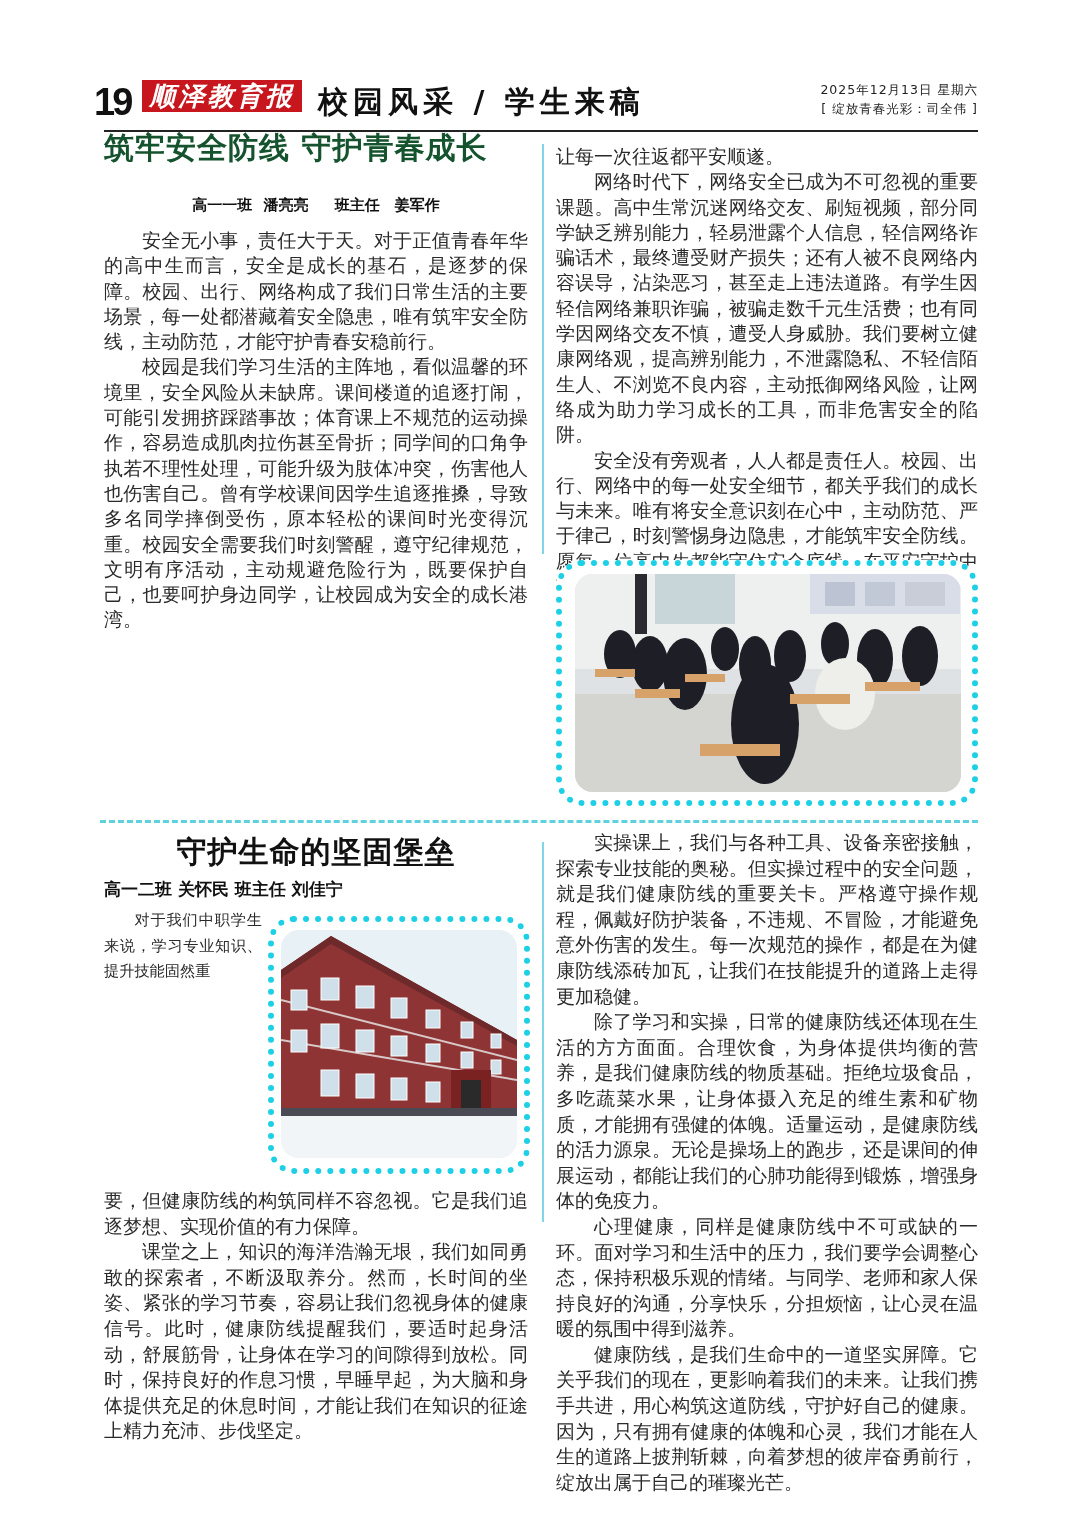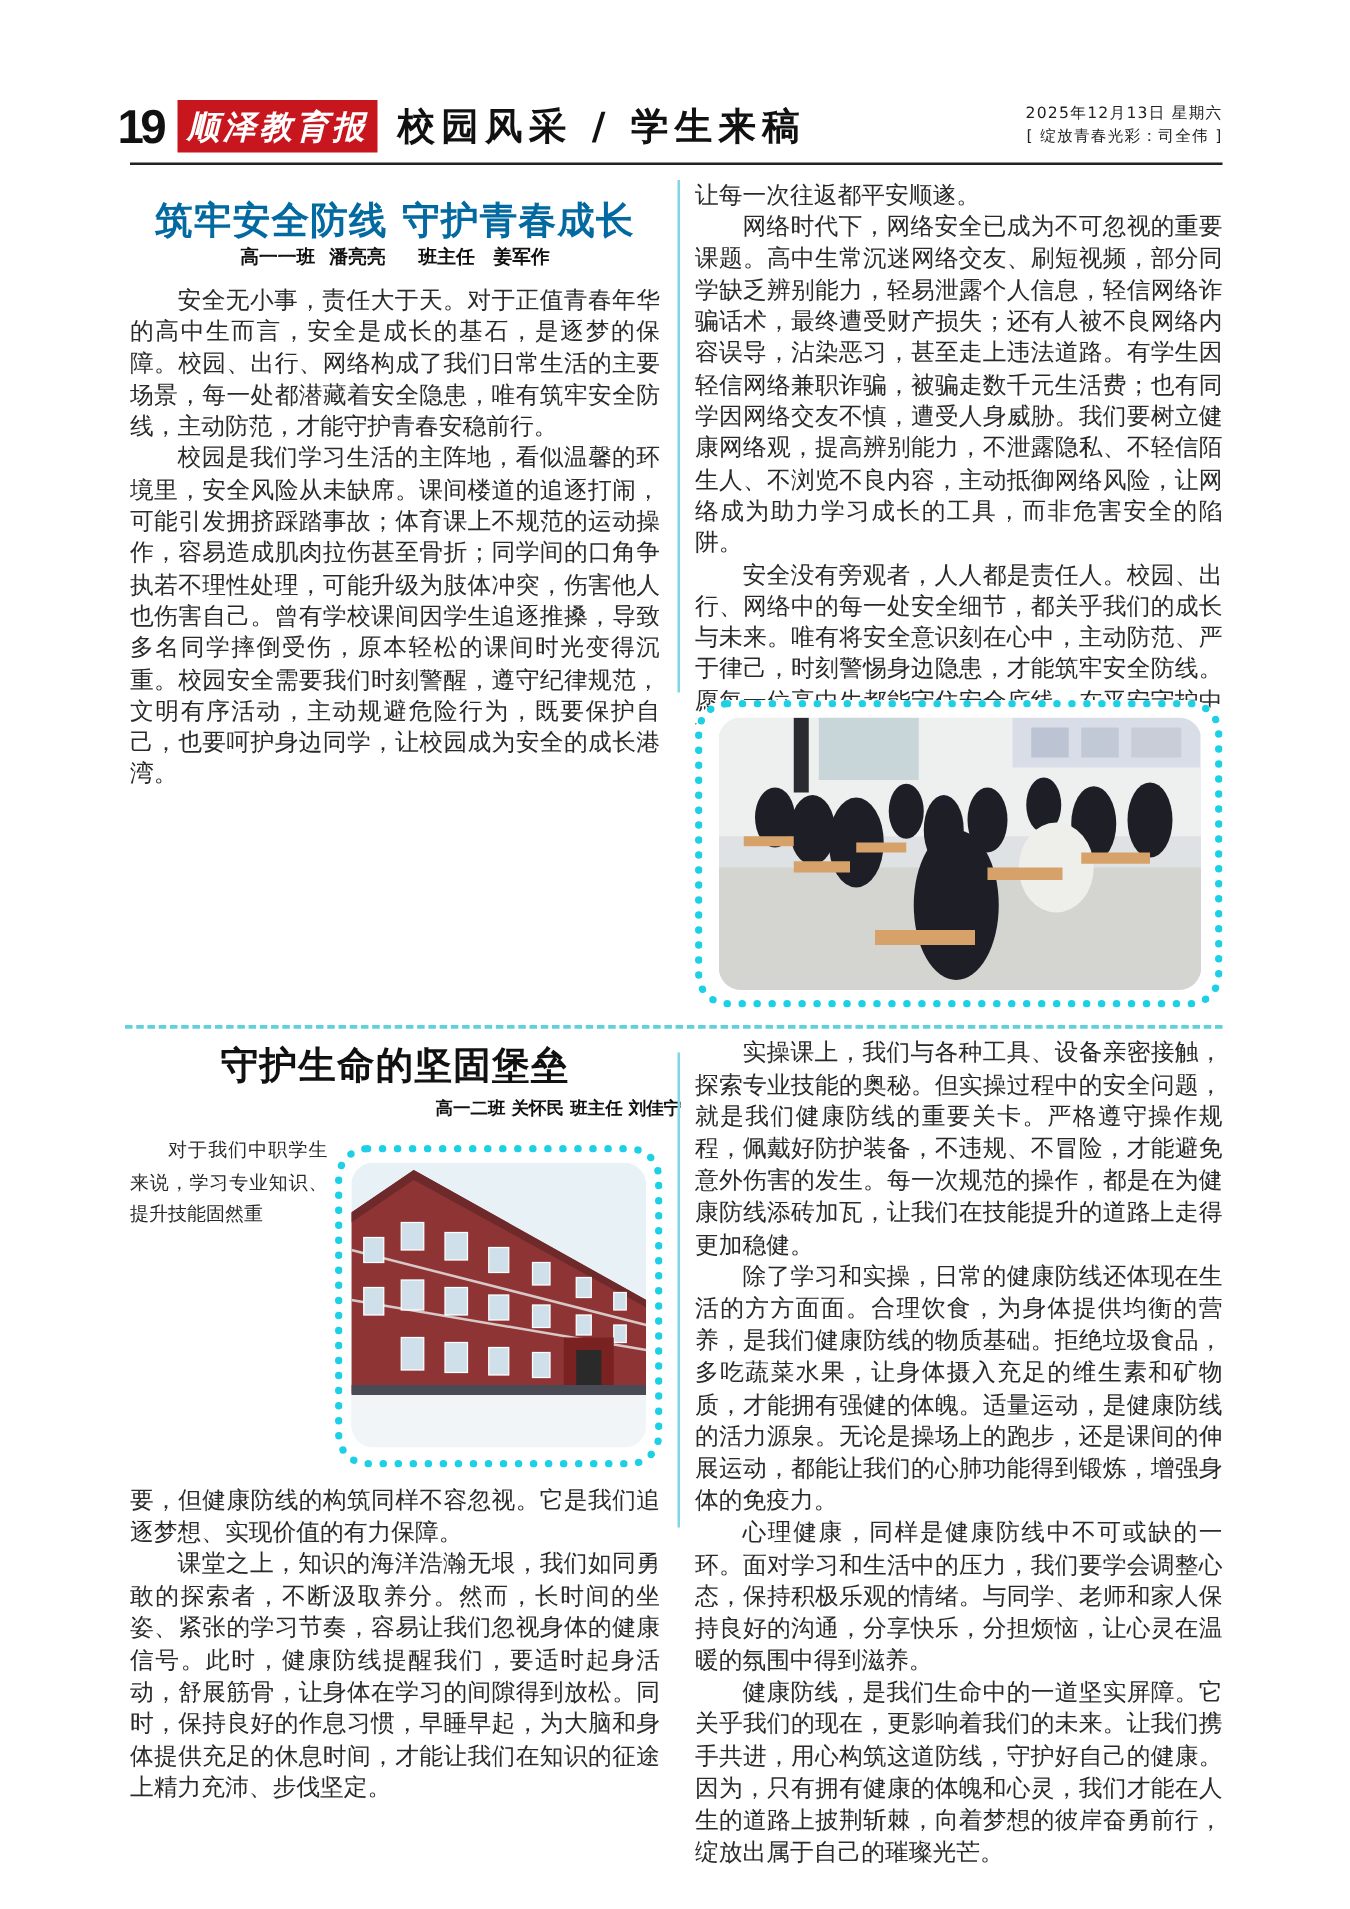--- a/index.html
+++ b/index.html
@@ -2,41 +2,41 @@
 <html><head>
 <meta charset="utf-8">
 <style>
   * { box-sizing: border-box; margin: 0; padding: 0; }
   html, body { width: 1080px; height: 1527px; background: #ffffff; }
   body { position: relative; font-family: "DejaVu Serif", "Liberation Serif", serif; color: #222; overflow: hidden; }
 
   
   .masthead { position: absolute; left: 94px; top: 78px; width: 884px; height: 52px; }
   .page-num { position: absolute; left: 0; top: 4px; font-family: "Liberation Sans", "DejaVu Sans", sans-serif; font-weight: bold; font-size: 38px; letter-spacing: -3px; color: #111; line-height: 40px; }
-  .brand-box { position: absolute; left: 48px; top: 2px; width: 160px; height: 42px; background: #c8161e; display: flex; align-items: center; justify-content: center; }
+  .brand-box { position: absolute; left: 48px; top: 2px; width: 160px; height: 32px; background: #c8161e; display: flex; align-items: center; justify-content: center; }
   .brand-text { font-family: "DejaVu Serif", serif; font-weight: bold; font-style: italic; color: #fff; font-size: 26px; letter-spacing: 3px; }
   .section-title { position: absolute; left: 224px; top: 4px; font-family: "DejaVu Sans", sans-serif; font-weight: bold; font-size: 30px; letter-spacing: 5px; color: #111; line-height: 40px; }
   .meta { position: absolute; right: 0; top: 2px; text-align: right; font-family: "DejaVu Sans", sans-serif; font-size: 12.5px; line-height: 19px; color: #222; letter-spacing: 1px; }
   .head-rule { position: absolute; left: 104px; top: 130px; width: 874px; height: 2px; background: #222; }
 
   
   .col { position: absolute; font-size: 19px; line-height: 25.3px; text-align: justify; color: #2a2a2a; }
   .col p { text-indent: 2em; }
   .col p.noindent { text-indent: 0; }
-  .title-1 { position: absolute; left: 104px; top: 156px; width: 424px; text-align: center; font-family: "DejaVu Sans", sans-serif; font-weight: bold; font-size: 30px; color: #0369a1; letter-spacing: 1px; }
+  .title-1 { position: absolute; left: 104px; top: 128px; width: 424px; font-family: "DejaVu Sans", sans-serif; font-weight: bold; font-size: 30px; color: #14532d; letter-spacing: 1px; }
   .byline-1 { position: absolute; left: 104px; top: 196px; width: 424px; text-align: center; font-family: "DejaVu Sans", sans-serif; font-weight: bold; font-size: 15px; color: #111; word-spacing: 6px; }
 
   .vline { position: absolute; width: 2px; background: #7fd6e4; }
   .hdash { position: absolute; left: 100px; top: 820px; width: 878px; height: 0; border-top: 3px dashed #5fd0de; }
 
   .photo-frame { position: absolute; border: 6px dotted #1ed0e6; border-radius: 26px; background: #fff; }
   .photo { position: absolute; border-radius: 18px; overflow: hidden; }
 
   .title-2 { position: absolute; left: 104px; top: 832px; width: 424px; text-align: center; font-family: "DejaVu Sans", sans-serif; font-weight: bold; font-size: 30px; color: #111; letter-spacing: 1px; }
-  .byline-2 { position: absolute; left: 121px; top: 878px; width: 424px; text-align: right; font-family: "DejaVu Sans", sans-serif; font-weight: bold; font-size: 14px; color: #111; }
+  .byline-2 { position: absolute; left: 104px; top: 878px; width: 424px; text-align: left; font-family: "DejaVu Sans", sans-serif; font-weight: bold; font-size: 17px; color: #111; }
 
   .narrow { position: absolute; left: 104px; top: 908px; width: 158px; font-size: 15.2px; line-height: 25.6px; text-align: justify; color: #2a2a2a; }
   .narrow p { text-indent: 2em; }
 </style>
 </head>
 <body>
 
 <div class="masthead">
   <div class="page-num">19</div>
   <div class="brand-box">

